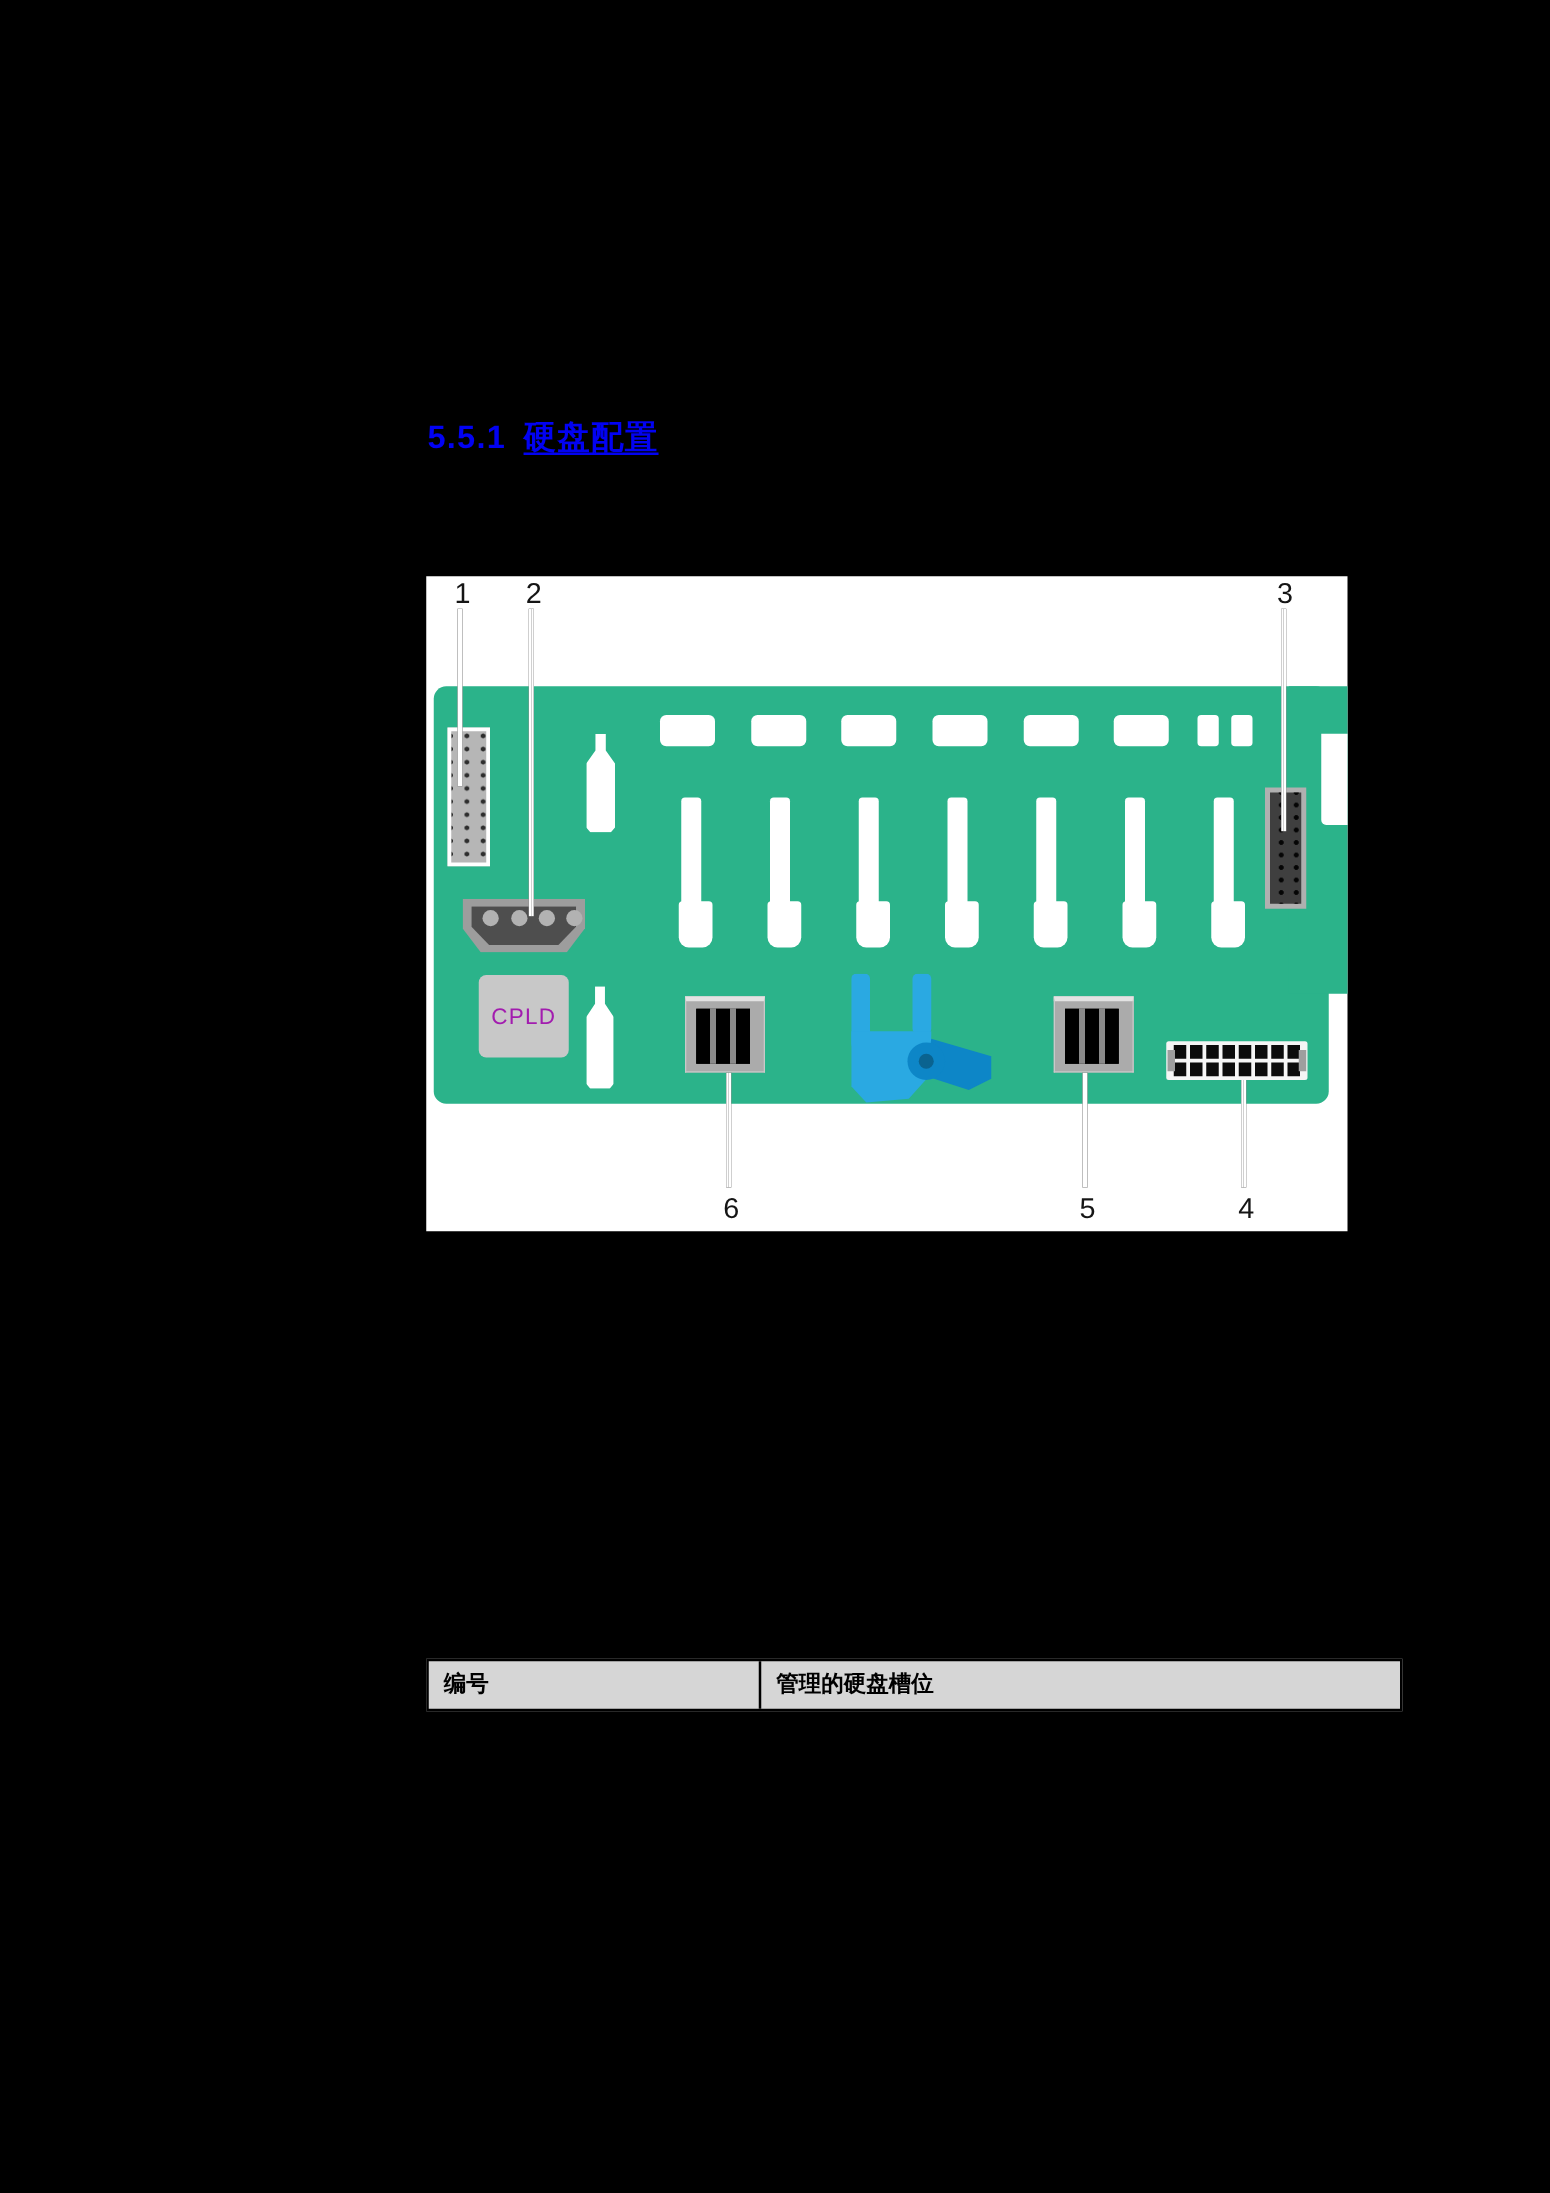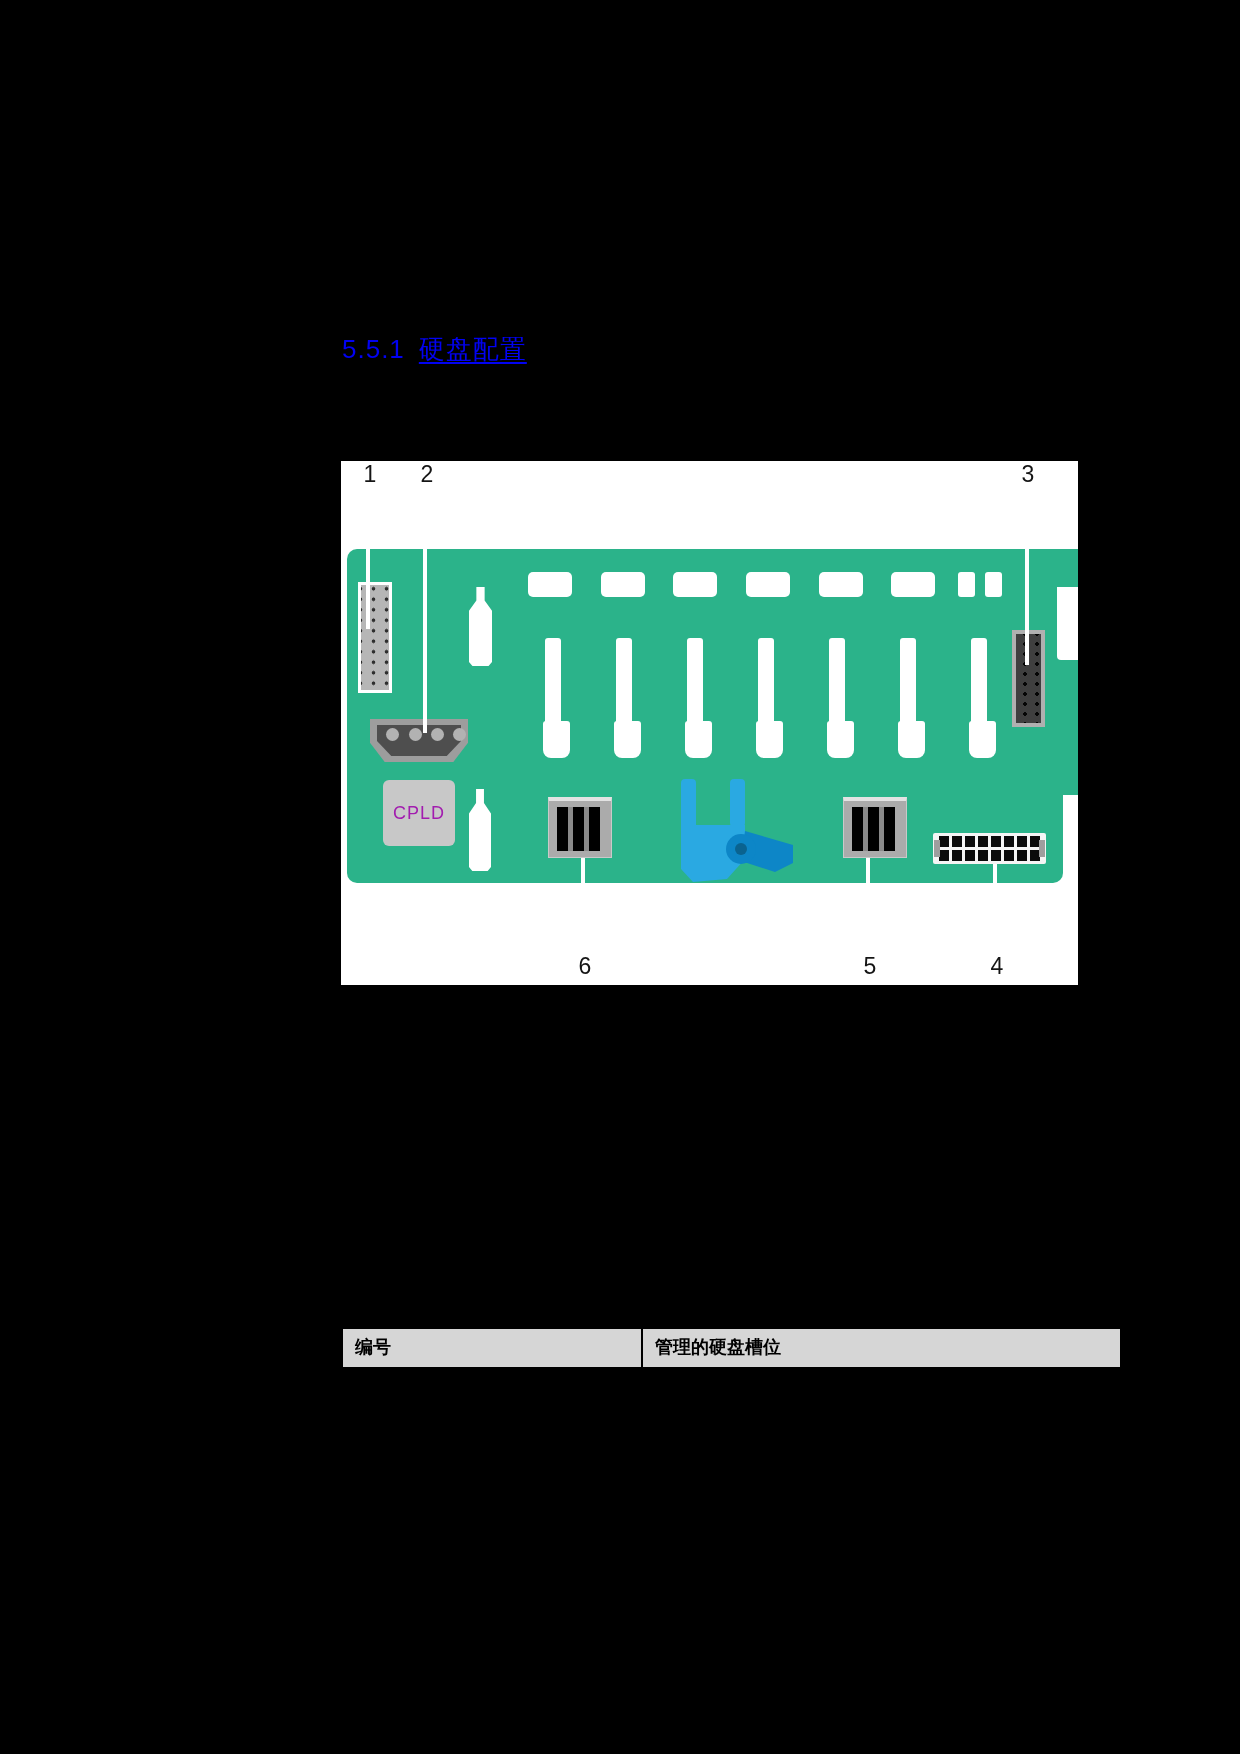--- a/index.html
+++ b/index.html
@@ -9,21 +9,21 @@
     --clip-blue-dark:#0D86C7;
     --clip-blue-darkest:#0A6390;
     --table-header-bg:#D6D6D6;
   }
   *{margin:0;padding:0;box-sizing:border-box;}
   html,body{background:#000;}
   .page{position:relative;width:1240px;height:1754px;background:#000;overflow:hidden;
         font-family:"Liberation Sans",sans-serif;}
 
   
-  .heading{position:absolute;left:342px;top:332px;font-size:26px;font-weight:normal;
+  .heading{position:absolute;left:342px;top:332px;font-size:26px;font-weight:bold;
            color:var(--link-blue);letter-spacing:1px;white-space:nowrap;}
   .heading a{color:var(--link-blue);text-decoration:underline;text-decoration-thickness:2px;
              text-underline-offset:4px;cursor:pointer;}
   .heading .secnum{margin-right:14px;text-decoration:none;}
 
   
   .fig{position:absolute;left:341px;top:461px;width:737px;height:524px;background:#fff;}
   .lbl{position:absolute;width:22px;text-align:center;font-size:23px;color:#151515;}
   .cline{position:absolute;width:2px;background:#000;border-left:2px solid #fff;border-right:2px solid #fff;}
 
@@ -72,21 +72,21 @@
   .conn4 .pin-grid div{background:#0B0B0B;}
   .tabL,.tabR{position:absolute;top:7px;width:6px;height:17px;background:#9E9E9E;}
   .tabL{left:1px;} .tabR{right:1px;}
 
   
   .tbl{position:absolute;left:341px;top:1327px;width:781px;display:flex;
        background:var(--table-header-bg);border:2px solid #000;}
   .tbl .cell{height:38px;line-height:36px;font-size:18px;font-weight:bold;color:#000;
              padding-left:12px;border-right:2px solid #000;}
   .tbl .cell:last-child{border-right:none;border-radius:11px;}
-  .tbl .c1{width:300px;} .tbl .c2{width:255px;} .tbl .c3{flex:1;}
+  .tbl .c1{width:266px;} .tbl .c2{width:255px;} .tbl .c3{flex:1;}
 </style>
 </head>
 <body>
 
 <div class="page">
 
   <div class="heading">
     <span class="secnum">5.5.1</span><a>硬盘配置</a>
   </div>
 

